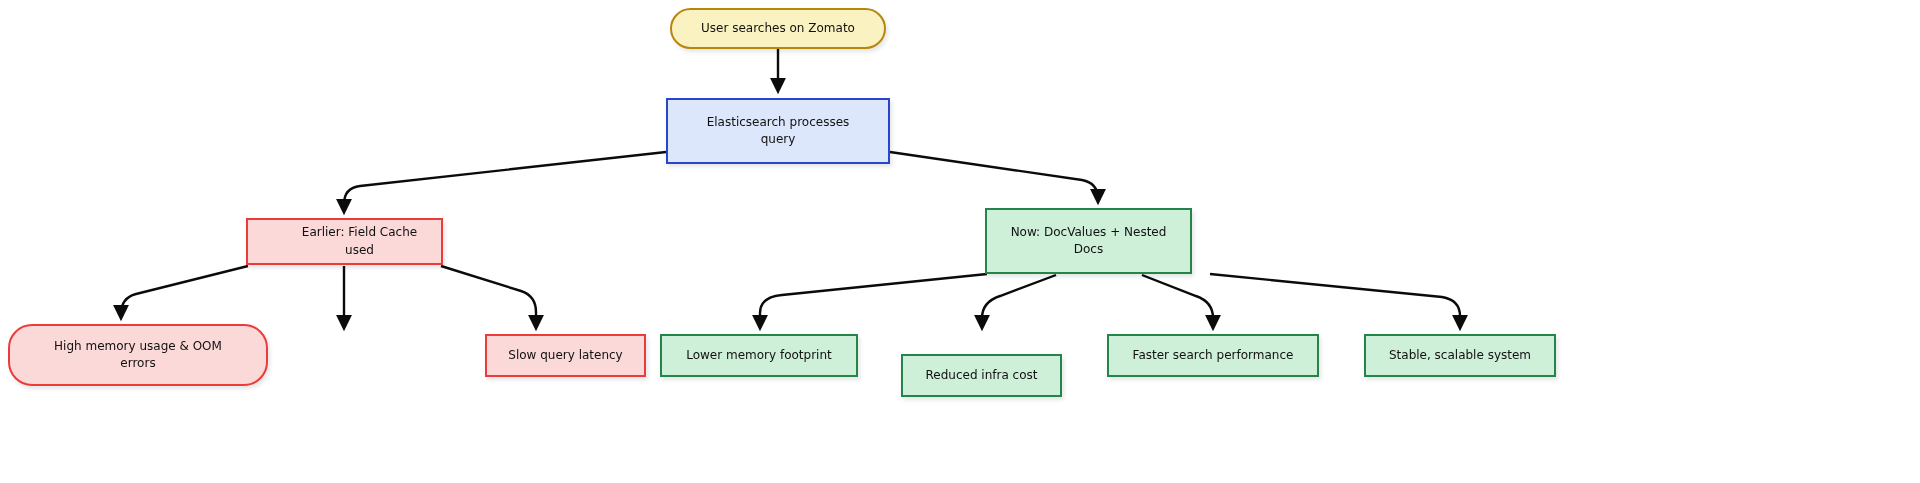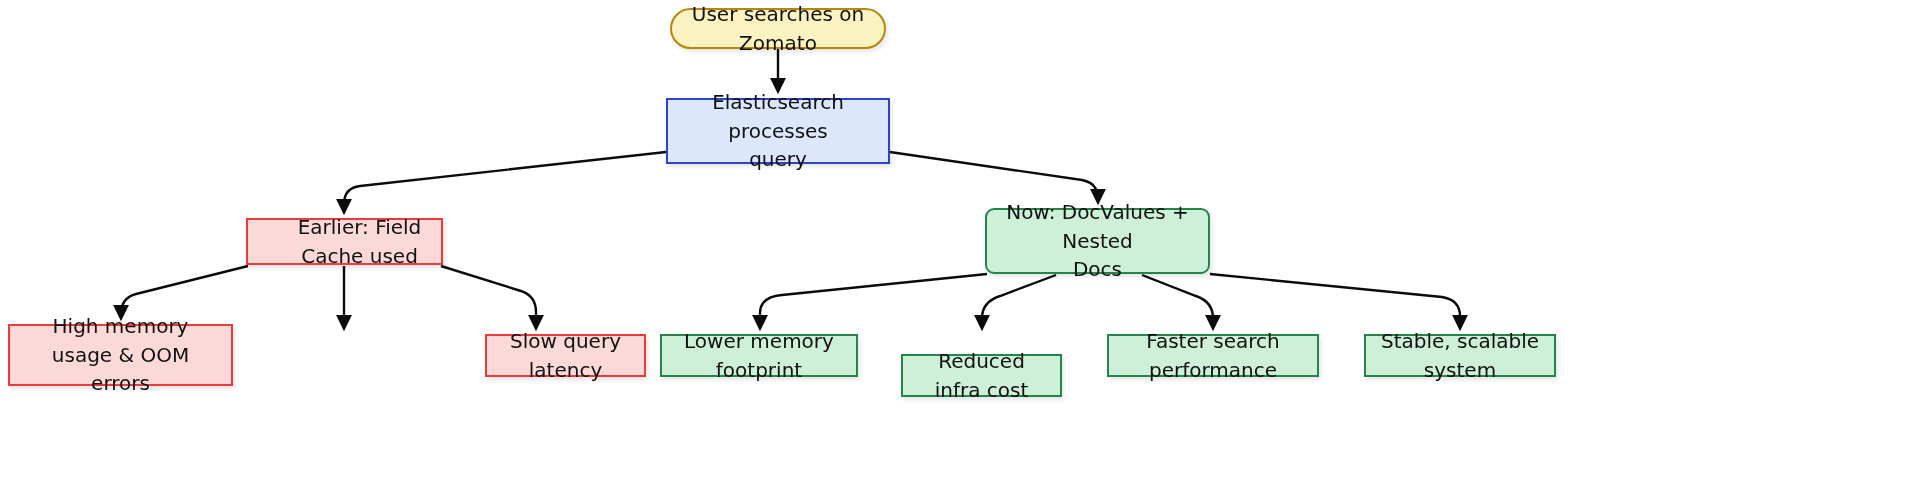--- a/index.html
+++ b/index.html
@@ -28,21 +28,21 @@
     pointer-events: none;
   }
   .node {
     position: absolute;
     box-sizing: border-box;
     display: flex;
     align-items: center;
     justify-content: center;
     text-align: center;
     color: #111111;
-    font-size: 20px;
+    font-size: 12px;
     line-height: 1.42;
     padding: 4px 10px;
     box-shadow: 2px 3px 4px rgba(0,0,0,0.10);
     white-space: pre-line;
   }
   .node-stadium {
     border-radius: 24px;
     border: 2px solid #b8860b;
     background: #faf2c0;
   }
@@ -94,24 +94,24 @@
     </g>
   </svg>
 
   <div class="node node-stadium" style="left:670px; top:8px; width:216px; height:41px;">User searches on Zomato</div>
 
   <div class="node node-process" style="left:666px; top:98px; width:224px; height:66px;">Elasticsearch processes
 query</div>
 
   <div class="node node-problem" style="left:246px; top:218px; width:197px; height:47px;padding-left:40px;">Earlier: Field Cache used</div>
 
-  <div class="node node-solution" style="left:985px; top:208px; width:225px; height:66px;border-radius:9px;">Now: DocValues + Nested
+  <div class="node node-solution" style="left:985px; top:208px; width:207px; height:66px;">Now: DocValues + Nested
 Docs</div>
 
-  <div class="node node-problem" style="left:8px; top:324px; width:225px; height:62px;">High memory usage &amp; OOM
+  <div class="node node-problem" style="left:8px; top:324px; width:260px; height:62px;border-radius:24px;">High memory usage &amp; OOM
 errors</div>
 
 
   <div class="node node-problem" style="left:455px; top:334px; width:161px; height:43px;margin-left:30px;">Slow query latency</div>
 
   <div class="node node-solution" style="left:660px; top:334px; width:198px; height:43px;">Lower memory footprint</div>
 
   <div class="node node-solution" style="left:901px; top:354px; width:161px; height:43px;">Reduced infra cost</div>
 
   <div class="node node-solution" style="left:1364px; top:334px; width:192px; height:43px;">Stable, scalable system</div>

